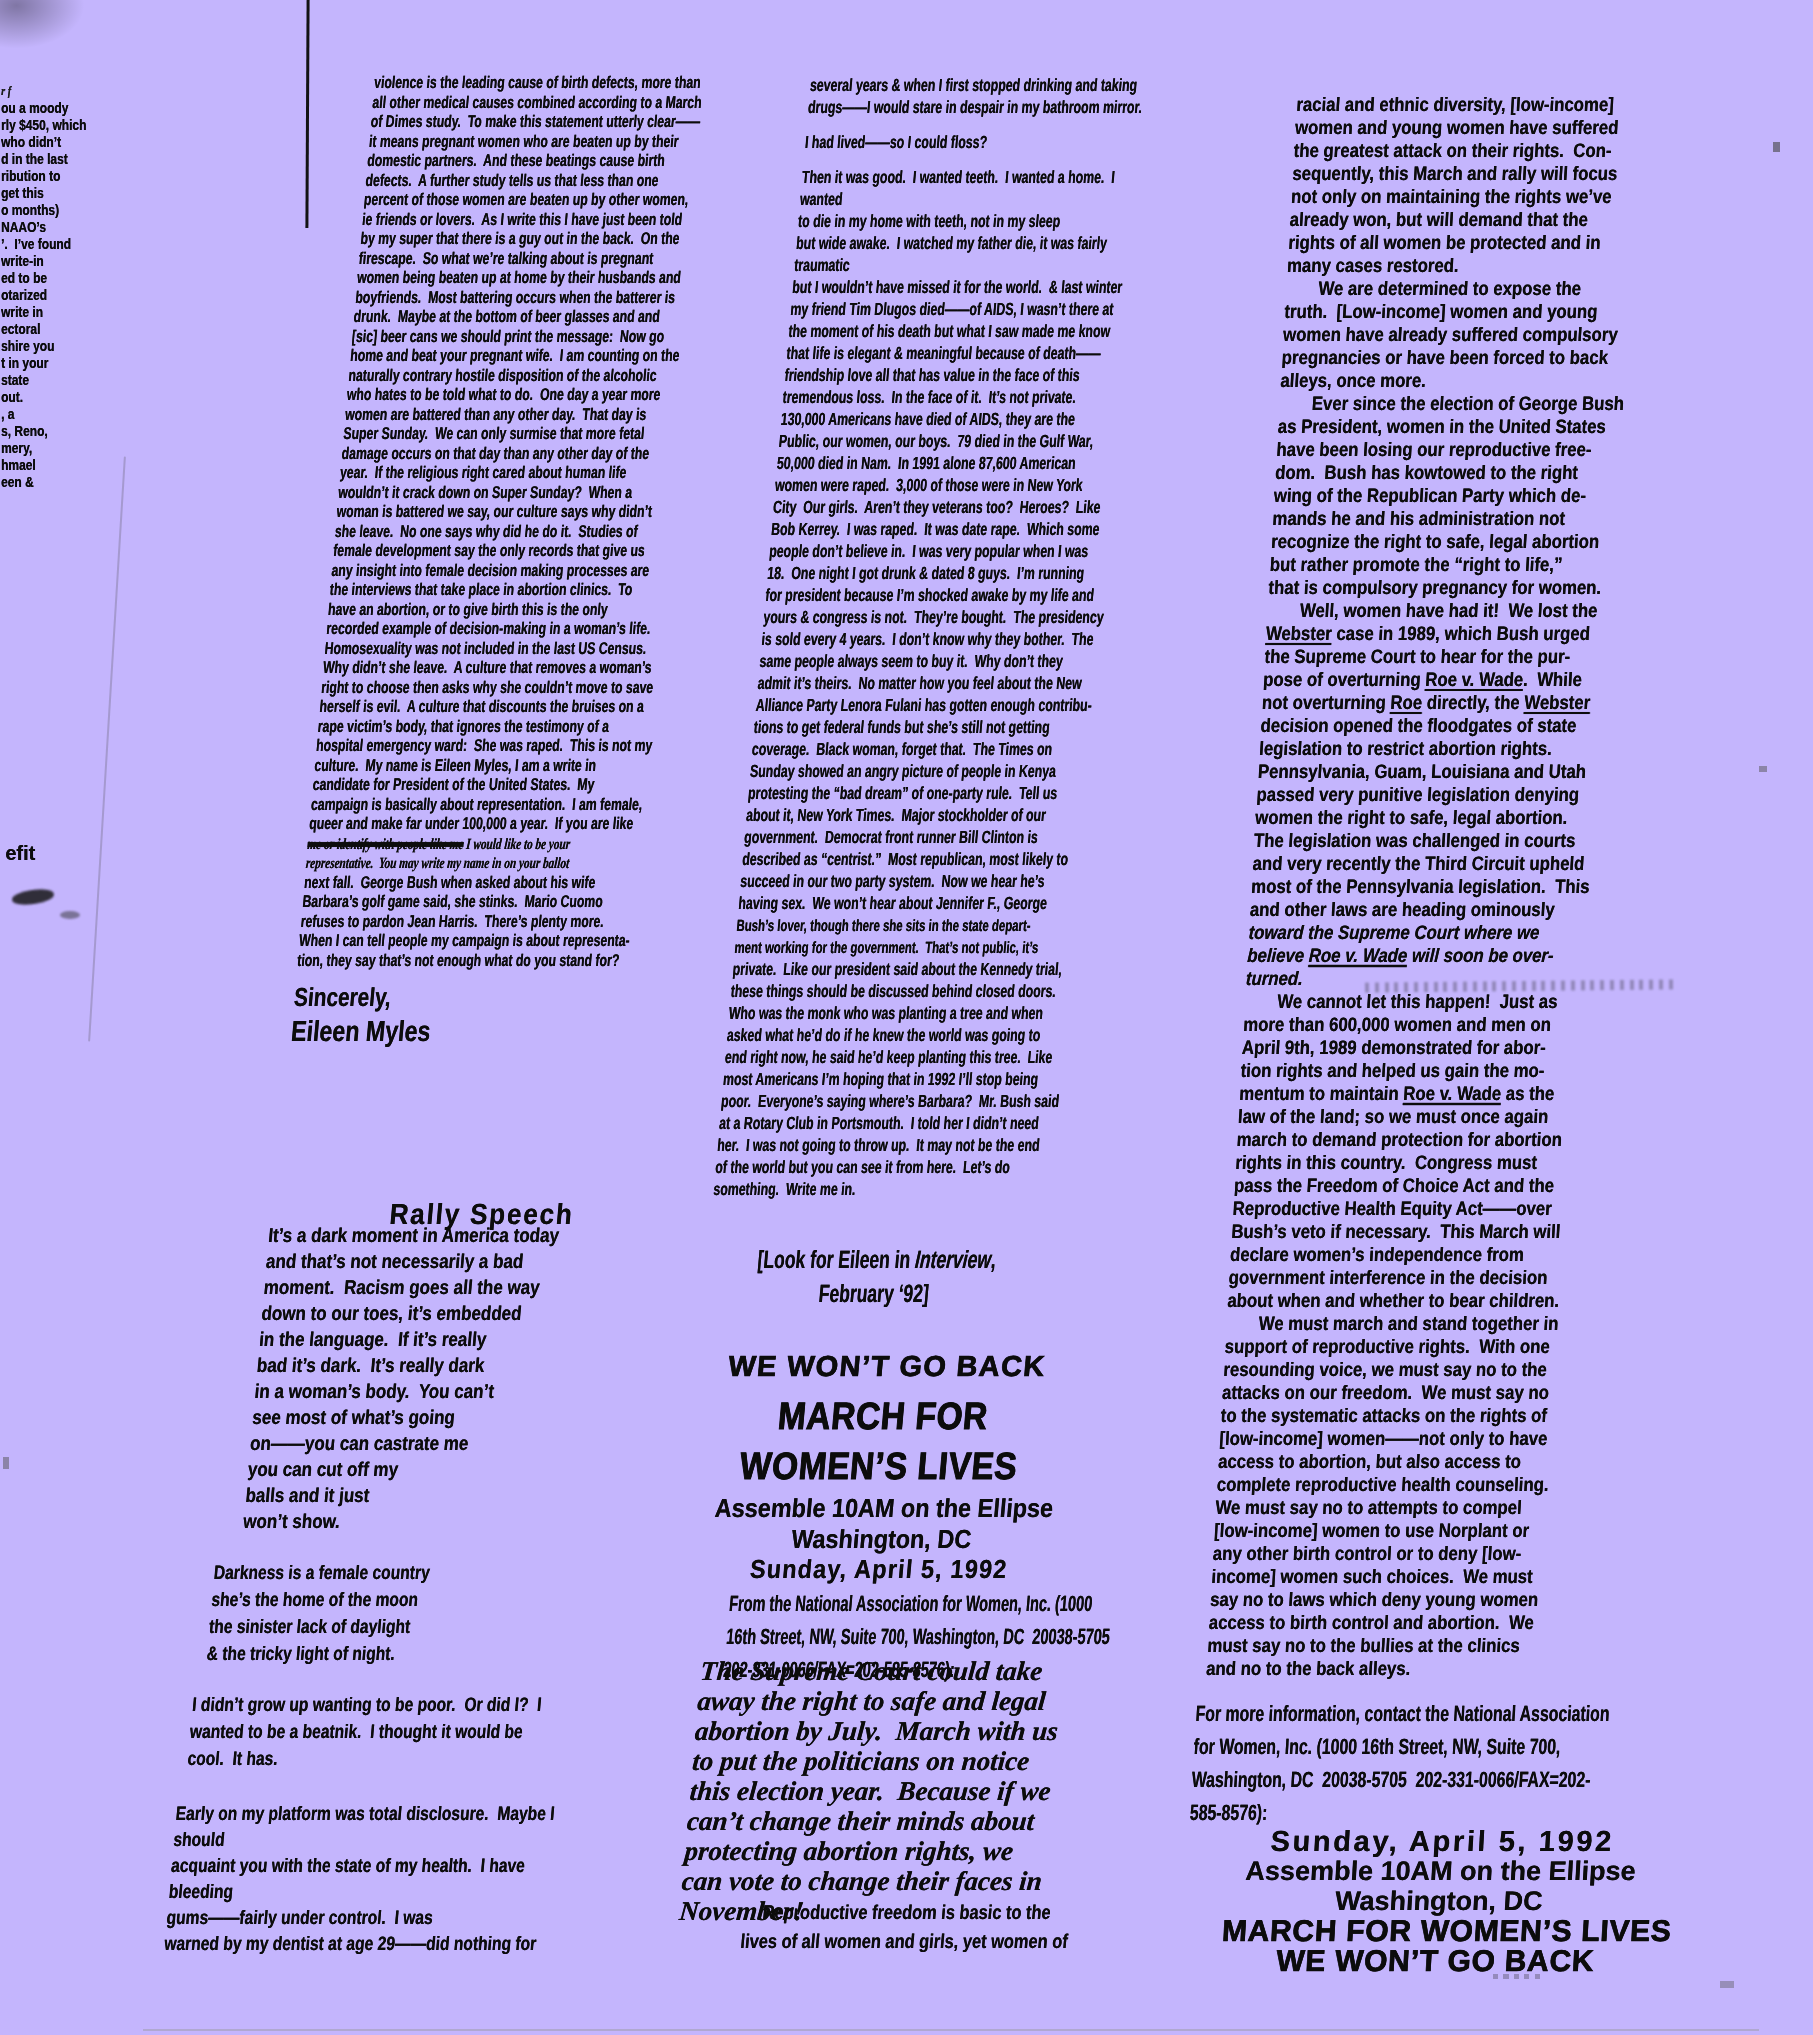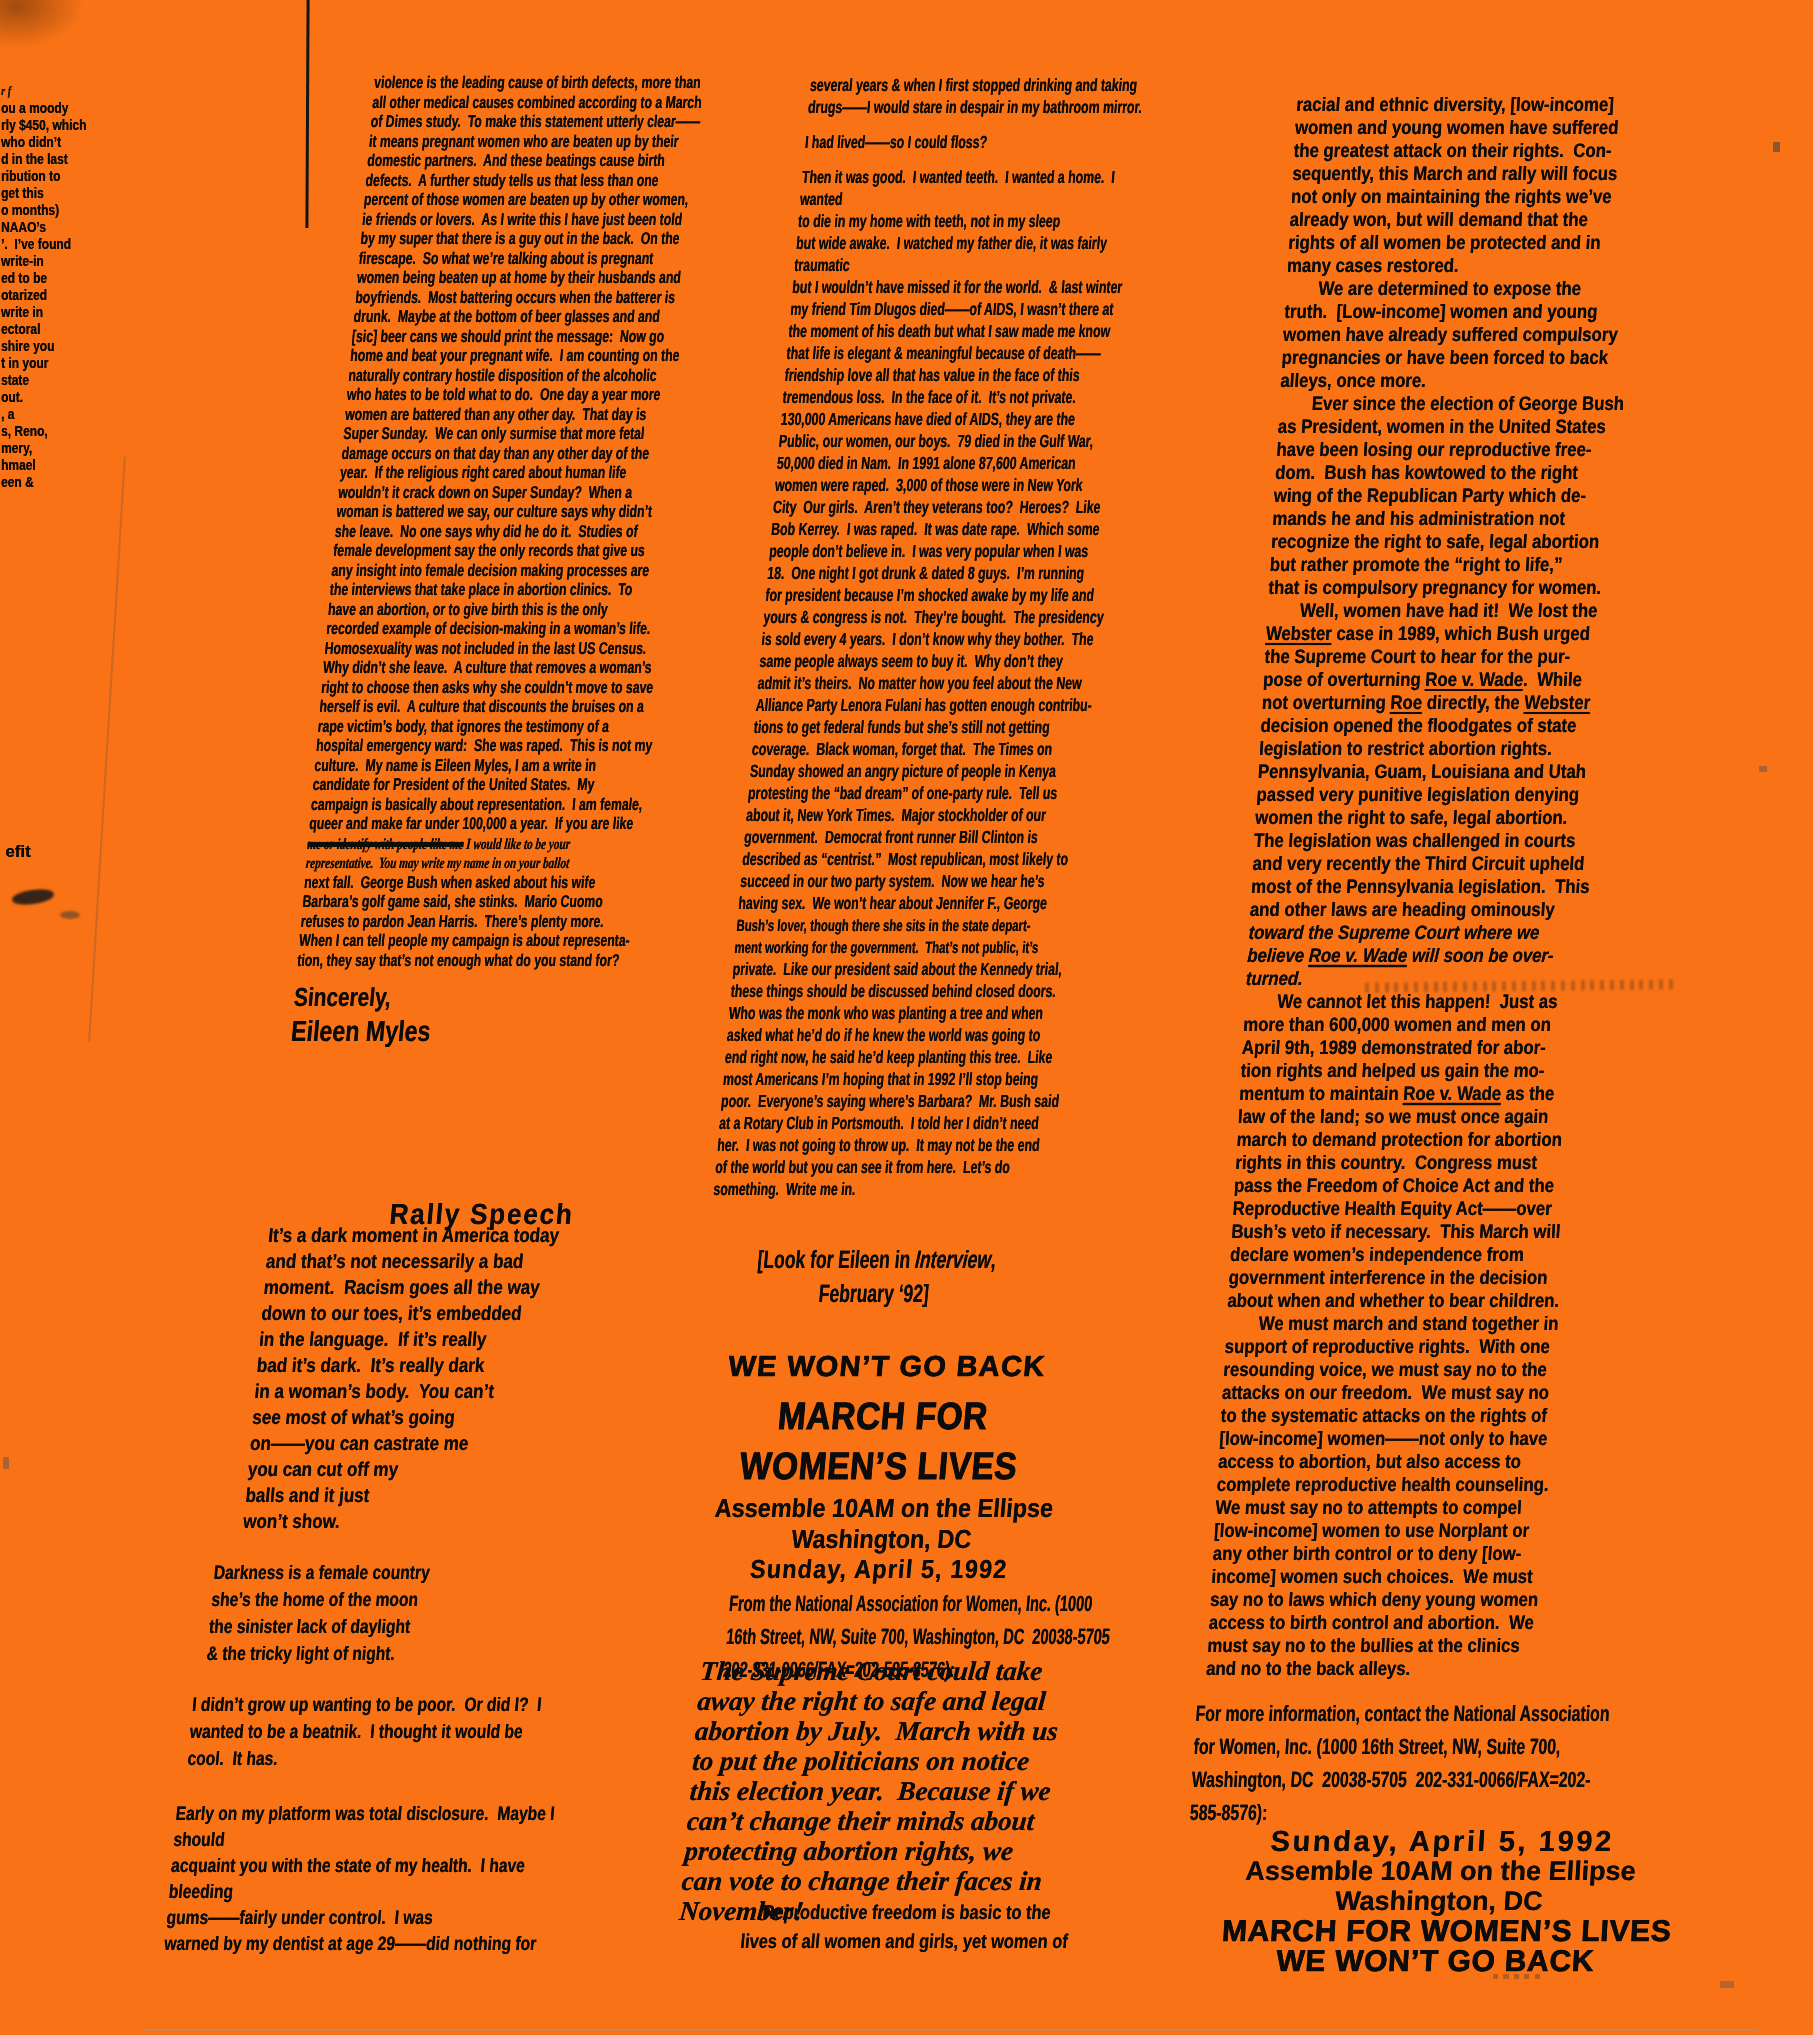--- a/index.html
+++ b/index.html
@@ -1,34 +1,34 @@
 <!DOCTYPE html>
 <html style="font-size:10.4px"><head>
 <meta charset="utf-8">
 <style>
   html,body{margin:0;padding:0;background:#d9d9d6;}
   .page{
     position:relative;width:1814px;height:2035px;margin:0 auto;
-    background:#f97316;overflow:hidden;
+    background:#c4b5fd;overflow:hidden;
     font-family:"Liberation Sans",sans-serif;font-weight:700;color:#0c0c0c;
     text-shadow:0.2px 0 currentColor;
   }
   .col{position:absolute;transform-origin:0 0;}
   .blk{position:absolute;transform-origin:0 0;}
   .ln{white-space:pre;}
   .ln.gap{height:13px;}
   .u{text-decoration:underline;text-decoration-thickness:2px;text-underline-offset:3.3px;}
   .i{font-style:italic;}
   .smear{text-decoration:line-through;text-decoration-thickness:4.6px;text-decoration-color:rgba(15,15,15,.55);}
   .indent{padding-left:38px;}
 
   
   .fr-body{left:1.3px;top:82px;font-size:15px;line-height:17px;transform:scaleX(.8);width:156px;}
   .fr-body .script{font-family:"Liberation Serif",serif;font-style:italic;font-size:13px;color:#1c1c1c;}
-  .fr-efit{left:5.2px;top:842px;font-size:17px;}
+  .fr-efit{left:5.2px;top:842px;font-size:20px;}
 
   
   .c1{left:375px;top:73px;transform:skewX(-5deg);}
   .c1-body{top:0;left:0;font-size:17px;line-height:19.5px;transform:scaleX(.72);width:547px;}
   .c1-body .paste{font-family:"Liberation Serif",serif;font-style:italic;font-size:15.6px;}
   .c1-sig{top:907px;left:0;font-size:26px;line-height:34px;transform:scaleX(.8);width:339px;}
   .c1-sig .sig2{font-size:29px;}
   .c1-rallyhead{top:1125px;left:23.5px;width:365px;text-align:center;font-size:29px;letter-spacing:2px;transform:scaleX(.9);transform-origin:50% 0;}
   .c1-poem1{top:1149px;left:-5.2px;font-size:20px;line-height:26px;transform:scaleX(.85);width:456px;}
   .c1-poem2{top:1486px;left:-30px;font-size:19.5px;line-height:27px;transform:scaleX(.8);width:456px;}

